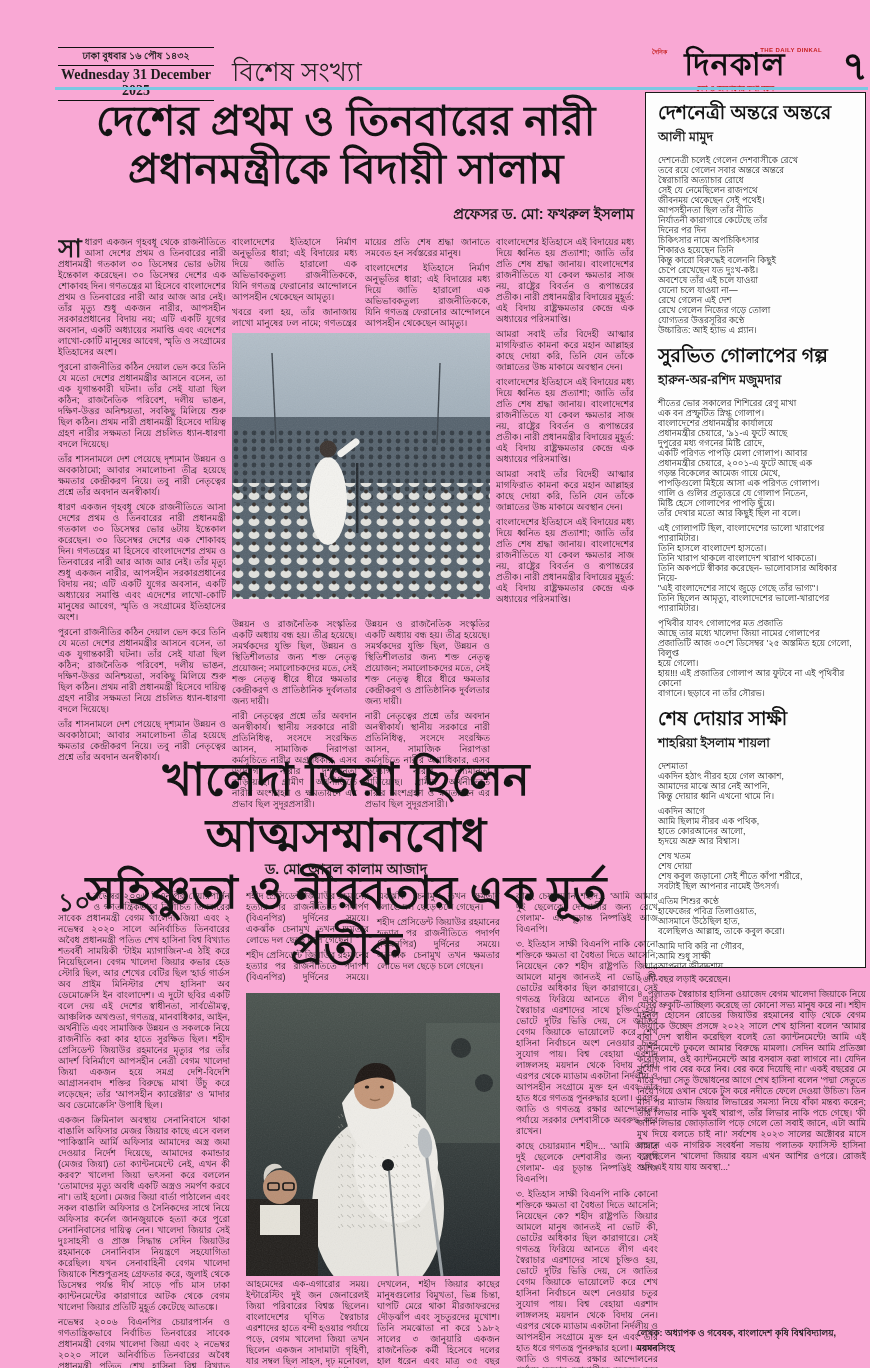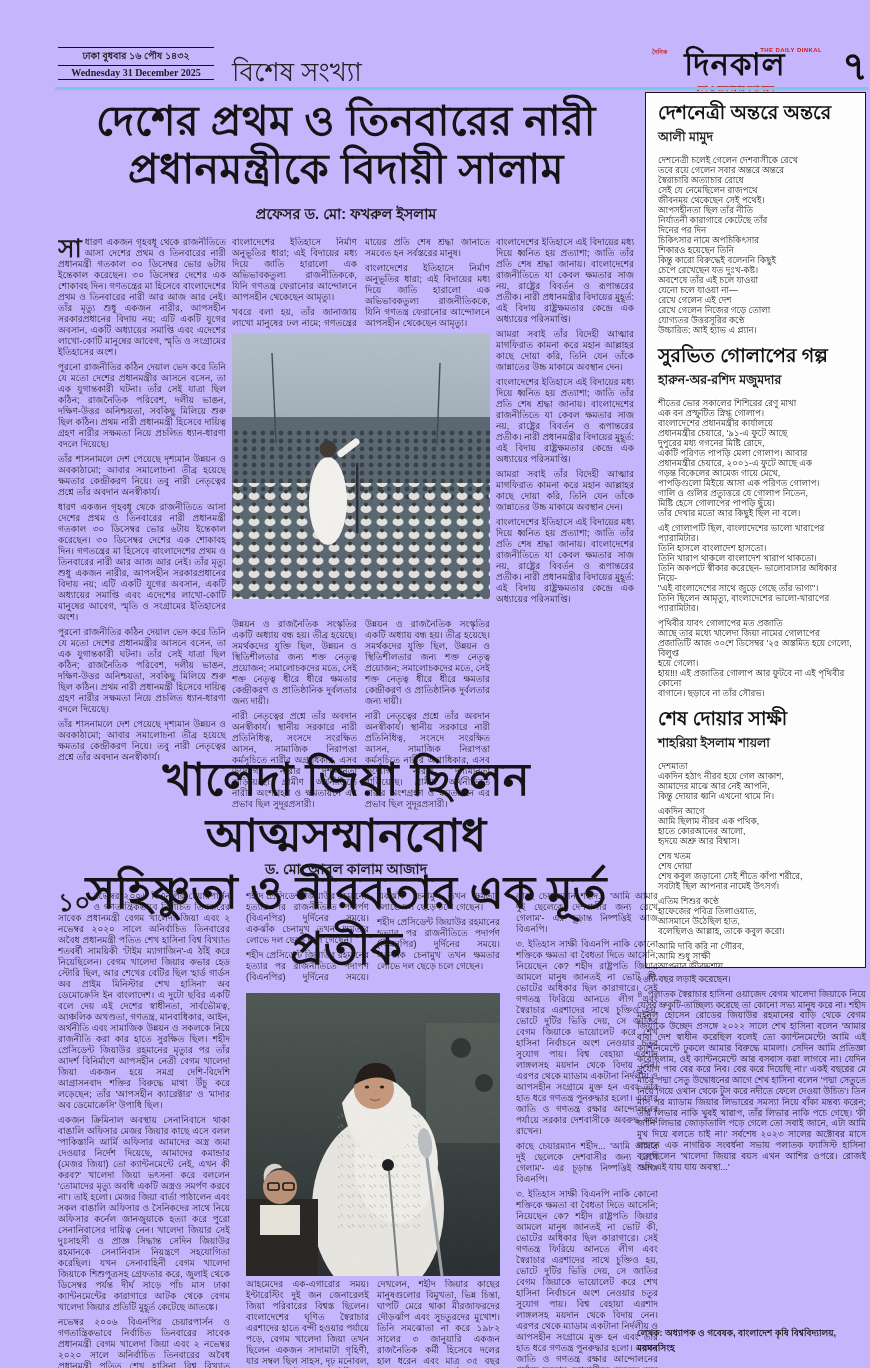--- a/index.html
+++ b/index.html
@@ -1,36 +1,36 @@
 <!DOCTYPE html>
 <html><head>
 <meta charset="utf-8">
 <style>
   * { margin:0; padding:0; box-sizing:border-box; }
   html,body { background:#ffffff; }
   body { font-family:"Liberation Sans", sans-serif; color:#1d1d1d; }
-  .page { position:relative; width:870px; height:1368px; background:#c4b5fd; overflow:hidden; }
+  .page { position:relative; width:870px; height:1368px; background:#f9a8d4; overflow:hidden; }
 
   
   .dateline-box { position:absolute; left:58px; top:47px; width:156px; border-top:1.5px solid #111; border-bottom:1.5px solid #111; text-align:center; }
   .dateline-bn { font-size:9.5px; font-weight:700; padding:1px 0; border-bottom:1px solid #111; }
-  .dateline-en { font-family:"Liberation Serif", serif; font-size:10px; font-weight:700; padding:1px 0; }
+  .dateline-en { font-family:"Liberation Serif", serif; font-size:14px; font-weight:700; padding:1px 0; }
   .issue-label { position:absolute; left:232px; top:52px; font-size:26px; color:#222; }
   .masthead { position:absolute; left:638px; top:44px; width:230px; }
   .logo-block { position:relative; width:178px; margin-left:8px; text-align:center; }
   .logo-pre { position:absolute; left:6px; top:-2px; font-size:6px; color:#c62020; font-weight:700; }
   .logo-en { position:absolute; right:2px; top:-2px; font-size:6px; color:#c62020; font-weight:700; letter-spacing:.4px; }
   .logo-name { font-size:31px; font-weight:800; color:#101010; letter-spacing:1px; line-height:1.05; margin-top:5px; }
   .logo-tagline { font-size:7.5px; color:#c62020; font-weight:700; margin-top:1px; }
   .page-number { position:absolute; right:0; top:2px; font-size:40px; font-weight:700; color:#101010; line-height:1; }
   .cyan-rule { position:absolute; left:55px; top:87px; width:813px; height:3px; background:#7cc7e2; }
 
   
   .a1-headline { position:absolute; left:58px; top:97px; width:576px; text-align:center; font-weight:800; color:#141414; font-size:41px; line-height:1.18; letter-spacing:.5px; }
-  .a1-byline { position:absolute; left:58px; top:203px; width:576px; text-align:center; font-size:14.5px; font-weight:700; color:#1a1a1a; }
+  .a1-byline { position:absolute; left:58px; top:203px; width:576px; text-align:right; font-size:14.5px; font-weight:700; color:#1a1a1a; }
   .a1-body { position:absolute; left:58px; top:237px; width:576px; height:509px; display:grid; grid-template-columns:168px 258px 138px; column-gap:6px; }
   .news { font-size:9px; line-height:11px; text-align:justify; overflow:hidden; }
   .news p { margin-bottom:4px; }
   .colfull { height:100%; }
   .midcol { display:flex; flex-direction:column; height:100%; }
   .mid-top { height:94px; column-count:2; column-gap:8px; }
   .mid-bottom { flex:1; column-count:2; column-gap:8px; margin-top:20px; }
   .photo1 { width:100%; height:266px; margin-top:2px; background:#8b98a2; }
   .photo1 svg, .photo2 svg { display:block; width:100%; height:100%; }
   .a1-col4 { position:relative; height:100%; }

